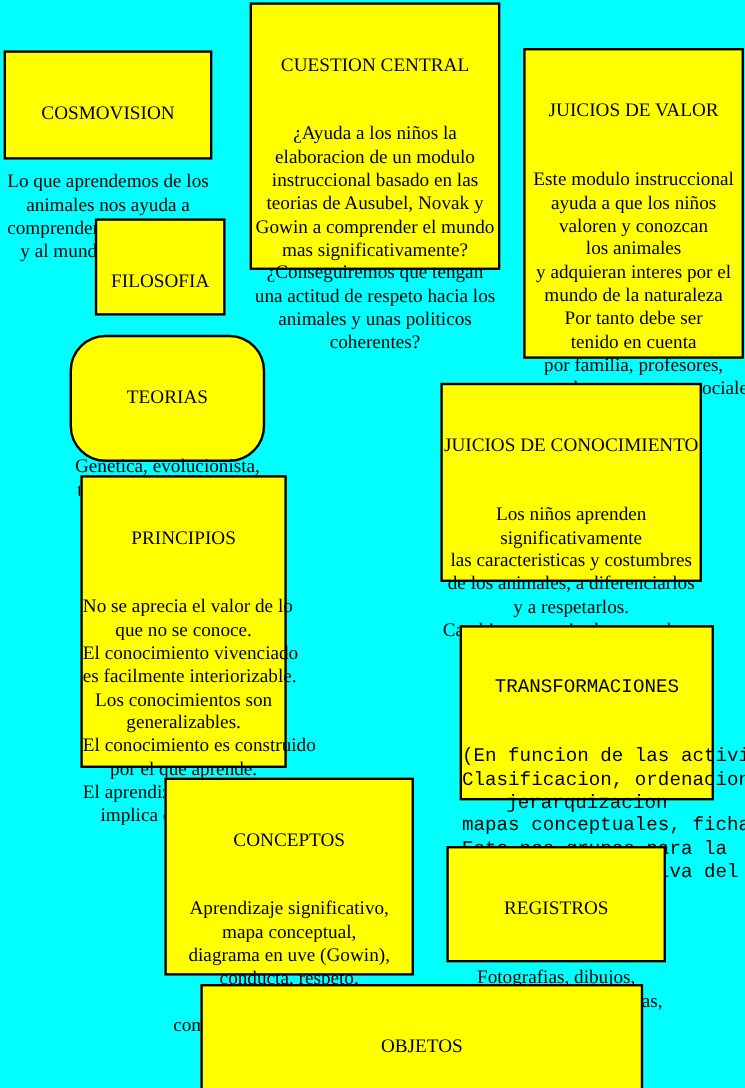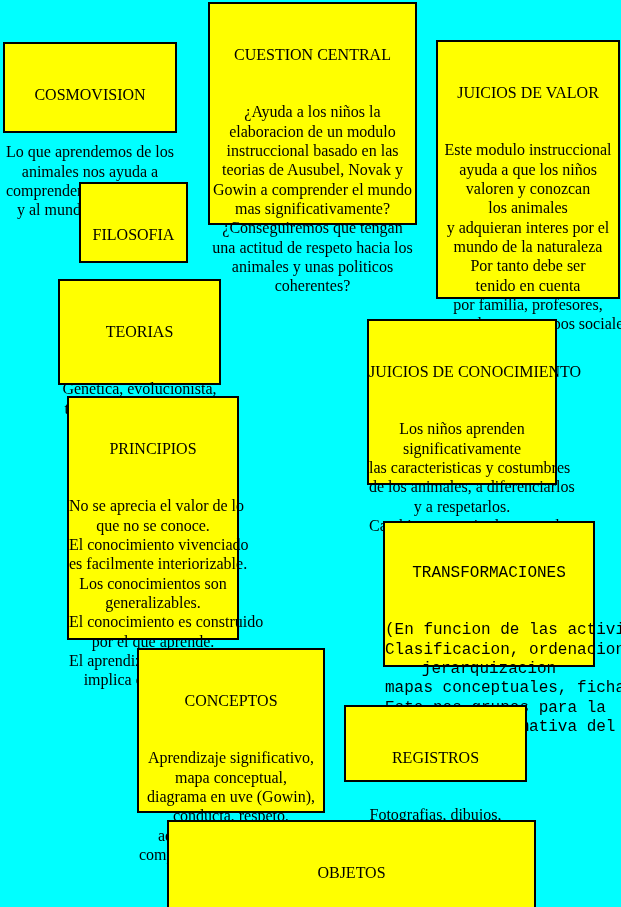--- a/index.html
+++ b/index.html
@@ -24,26 +24,26 @@
     line-height: 19.3px;
     text-align: center;
     white-space: pre;
     padding-top: 2px;
   }
   
   .b-cuestion-central   { left: 208px; top: 2px;   width: 209px; height: 223px; }
   .b-cosmovision        { left: 3px;   top: 42px;  width: 174px; height: 91px; }
   .b-juicios-valor      { left: 436px; top: 40px;  width: 184px; height: 259px; }
   .b-filosofia          { left: 79px;  top: 162px; width: 109px; height: 81px; margin-top: 20px; }
-  .b-teorias            { left: 58px;  top: 279px; width: 163px; height: 106px; }
-  .b-juicios-conocimiento { left: 367px; top: 319px; width: 190px; height: 166px; }
+  .b-teorias            { left: 58px;  top: 279px; width: 163px; height: 106px; border-radius: 30px; }
+  .b-juicios-conocimiento { left: 367px; top: 319px; width: 218px; height: 166px; }
   .b-principios         { left: 67px;  top: 396px; width: 172px; height: 244px; }
   .b-transformaciones   { left: 383px; top: 521px; width: 212px; height: 146px; font-family: Liberation Mono, monospace; }
-  .b-conceptos          { left: 137px; top: 648px; width: 188px; height: 165px; }
-  .b-registros          { left: 344px; top: 705px; width: 183px; height: 77px; }
+  .b-conceptos          { left: 137px; top: 648px; width: 208px; height: 165px; }
+  .b-registros          { left: 372px; top: 705px; width: 183px; height: 97px; }
   .b-objetos            { left: 167px; top: 820px; width: 369px; height: 98px; }
 </style>
 </head>
 <body>
 
 <div class="canvas">
 
   <div class="box b-cosmovision">
     <div>COSMOVISION</div>
     <div>Lo que aprendemos de los

